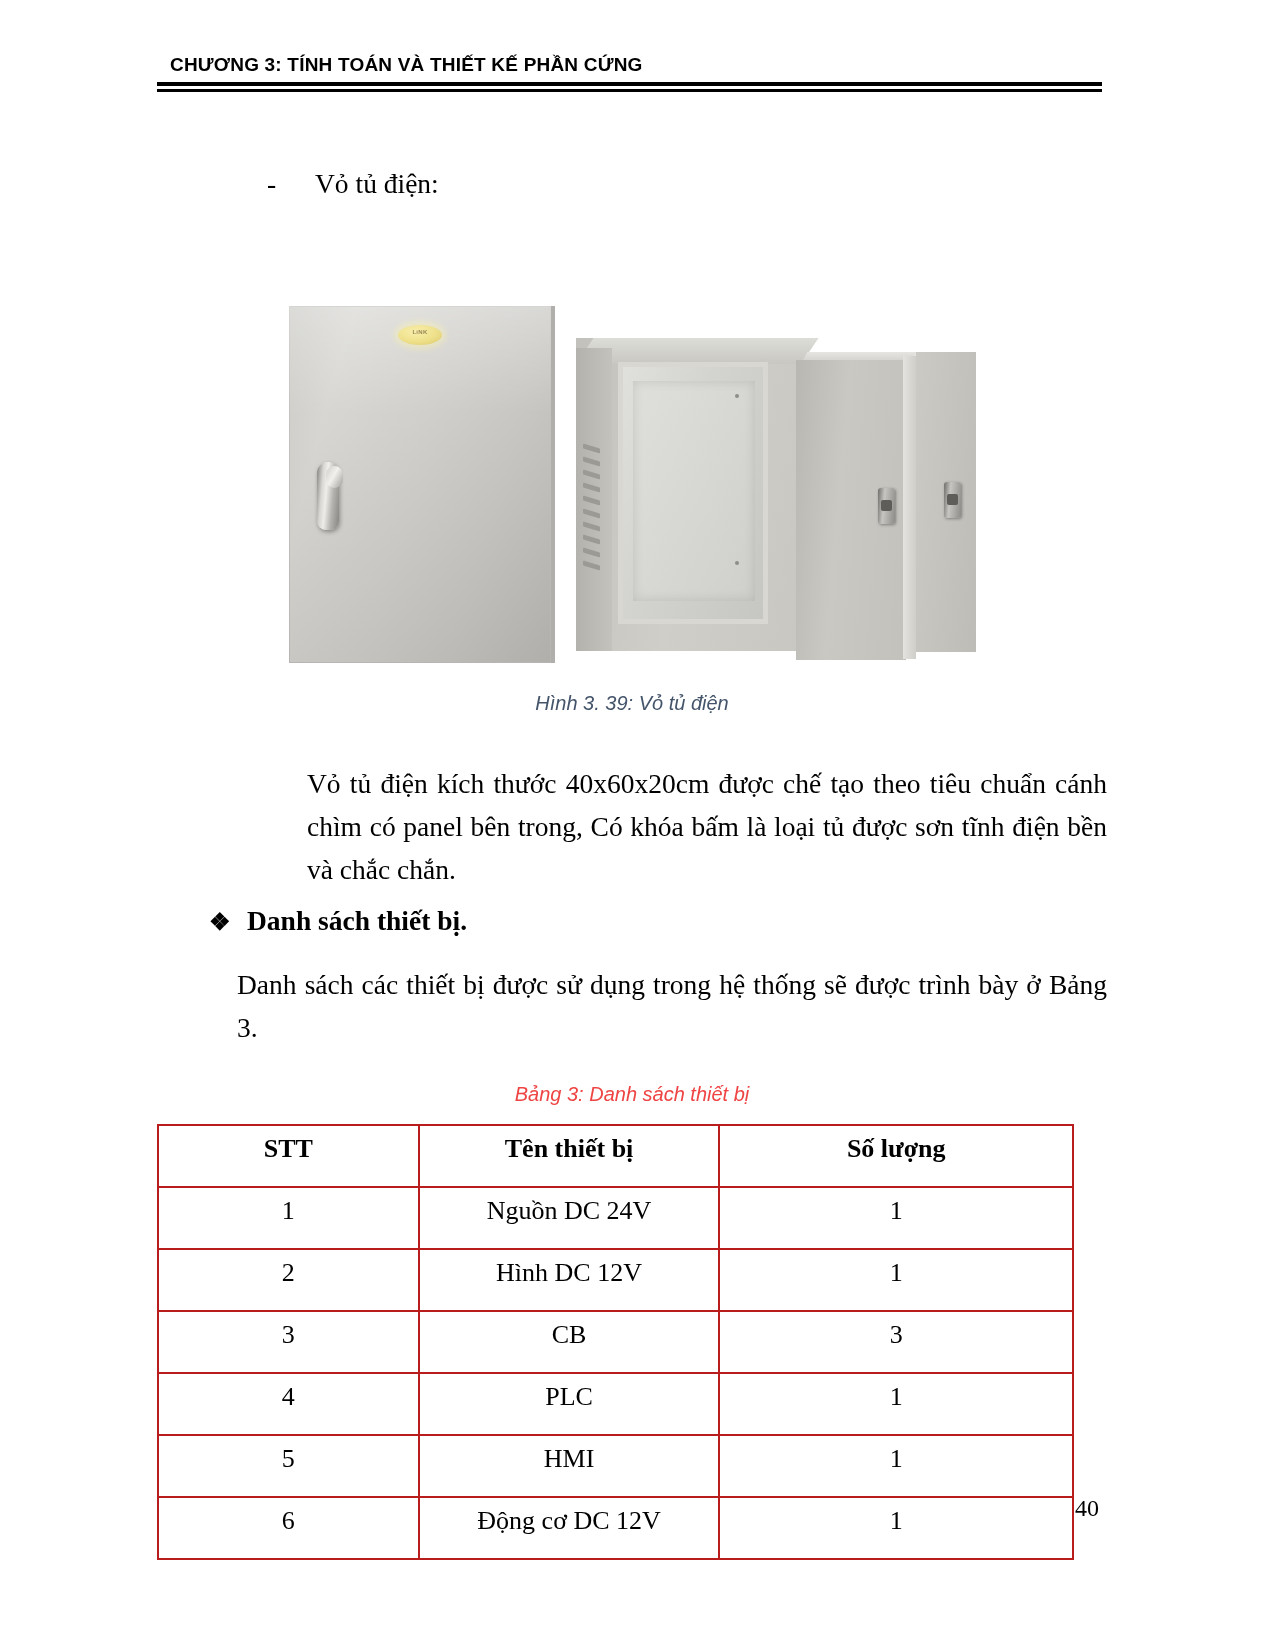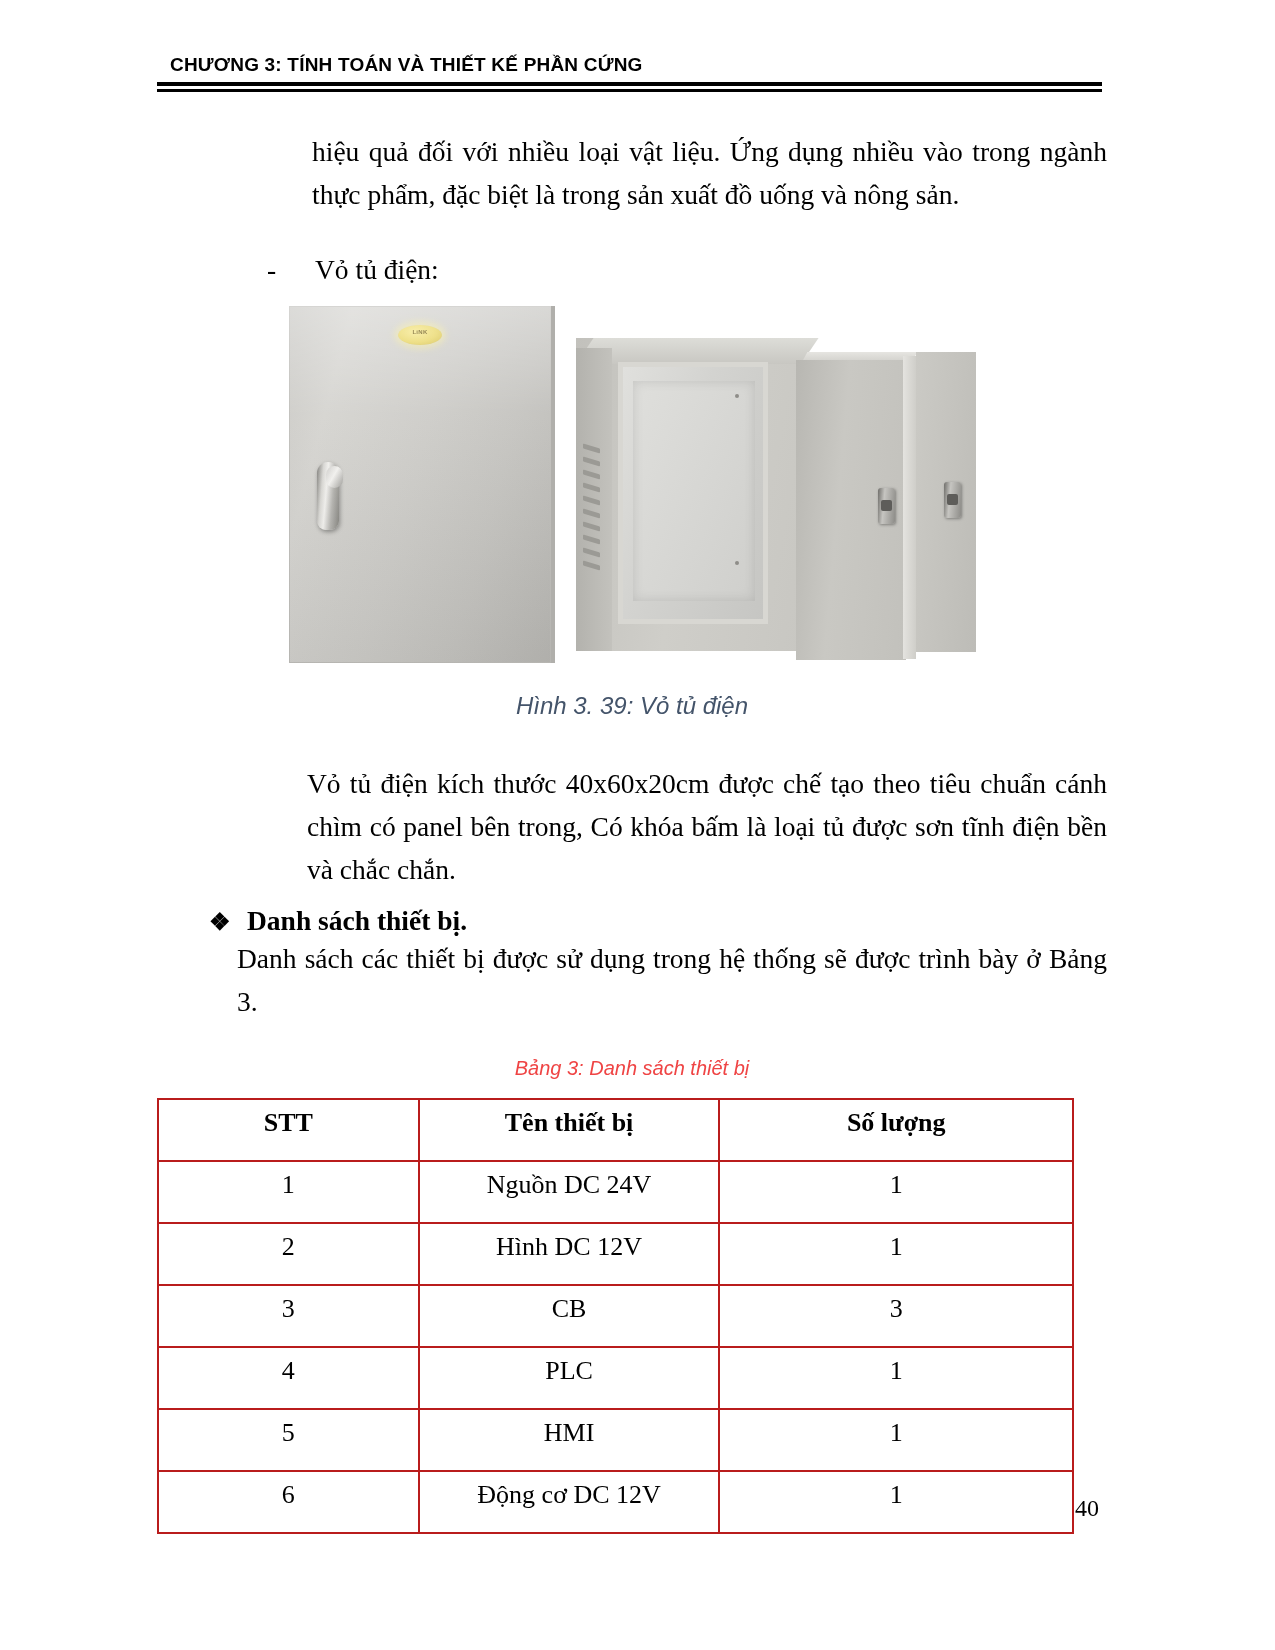--- a/index.html
+++ b/index.html
@@ -283,21 +283,21 @@
     height: 12px;
     background: linear-gradient(180deg, #e6e5e1 0%, #cdccc7 100%);
     transform: skewX(-28deg);
     transform-origin: bottom left;
   }
 
   .figure-caption {
     margin-top: 22px;
     font-family: "Liberation Sans", sans-serif;
     font-style: italic;
-    font-size: 24px;
+    font-size: 20px;
     color: #44546a;
     text-align: center;
   }
 
   
   .section-heading {
     display: flex;
     align-items: baseline;
     font-size: 27.5px;
     font-weight: bold;
@@ -360,21 +360,20 @@
 <div class="page-header">
   <div class="header-title">CHƯƠNG 3: TÍNH TOÁN VÀ THIẾT KẾ PHẦN CỨNG</div>
   <div class="header-rules">
     <div class="rule-thick"></div>
     <div class="rule-gap"></div>
     <div class="rule-thin"></div>
   </div>
 </div>
 
 <div class="content">
-  <p class="body-par par-indent">hiệu quả đối với nhiều loại vật liệu. Ứng dụng nhiều vào trong ngành thực phẩm, đặc biệt là trong sản xuất đồ uống và nông sản.</p>
   <div class="dash-item">
     <span class="dash-mark">-</span>
     <span>Vỏ tủ điện:</span>
   </div>
 </div>
 
 <div class="figure-block">
   <div class="figure-images">
 
     <div class="cab-closed">
@@ -421,21 +420,21 @@
 </div>
 
 <div class="content" style="top:762px;">
   <p class="body-par par-hang">Vỏ tủ điện kích thước 40x60x20cm được chế tạo theo tiêu chuẩn cánh chìm có panel bên trong, Có khóa bấm là loại tủ được sơn tĩnh điện bền và chắc chắn.</p>
 
   <div class="section-heading">
     <span class="diamond-bullet">❖</span>
     <span>Danh sách thiết bị.</span>
   </div>
 
-  <p class="body-par" style="padding-left:80px;">Danh sách các thiết bị được sử dụng trong hệ thống sẽ được trình bày ở Bảng 3.</p>
+  <p class="body-par" style="padding-left:80px;margin-top:26px;">Danh sách các thiết bị được sử dụng trong hệ thống sẽ được trình bày ở Bảng 3.</p>
 
   <div class="table-caption">Bảng 3: Danh sách thiết bị</div>
 
   <table class="device-table">
     <thead>
       <tr>
         <th class="col-stt">STT</th>
         <th class="col-name">Tên thiết bị</th>
         <th class="col-qty">Số lượng</th>
       </tr>

